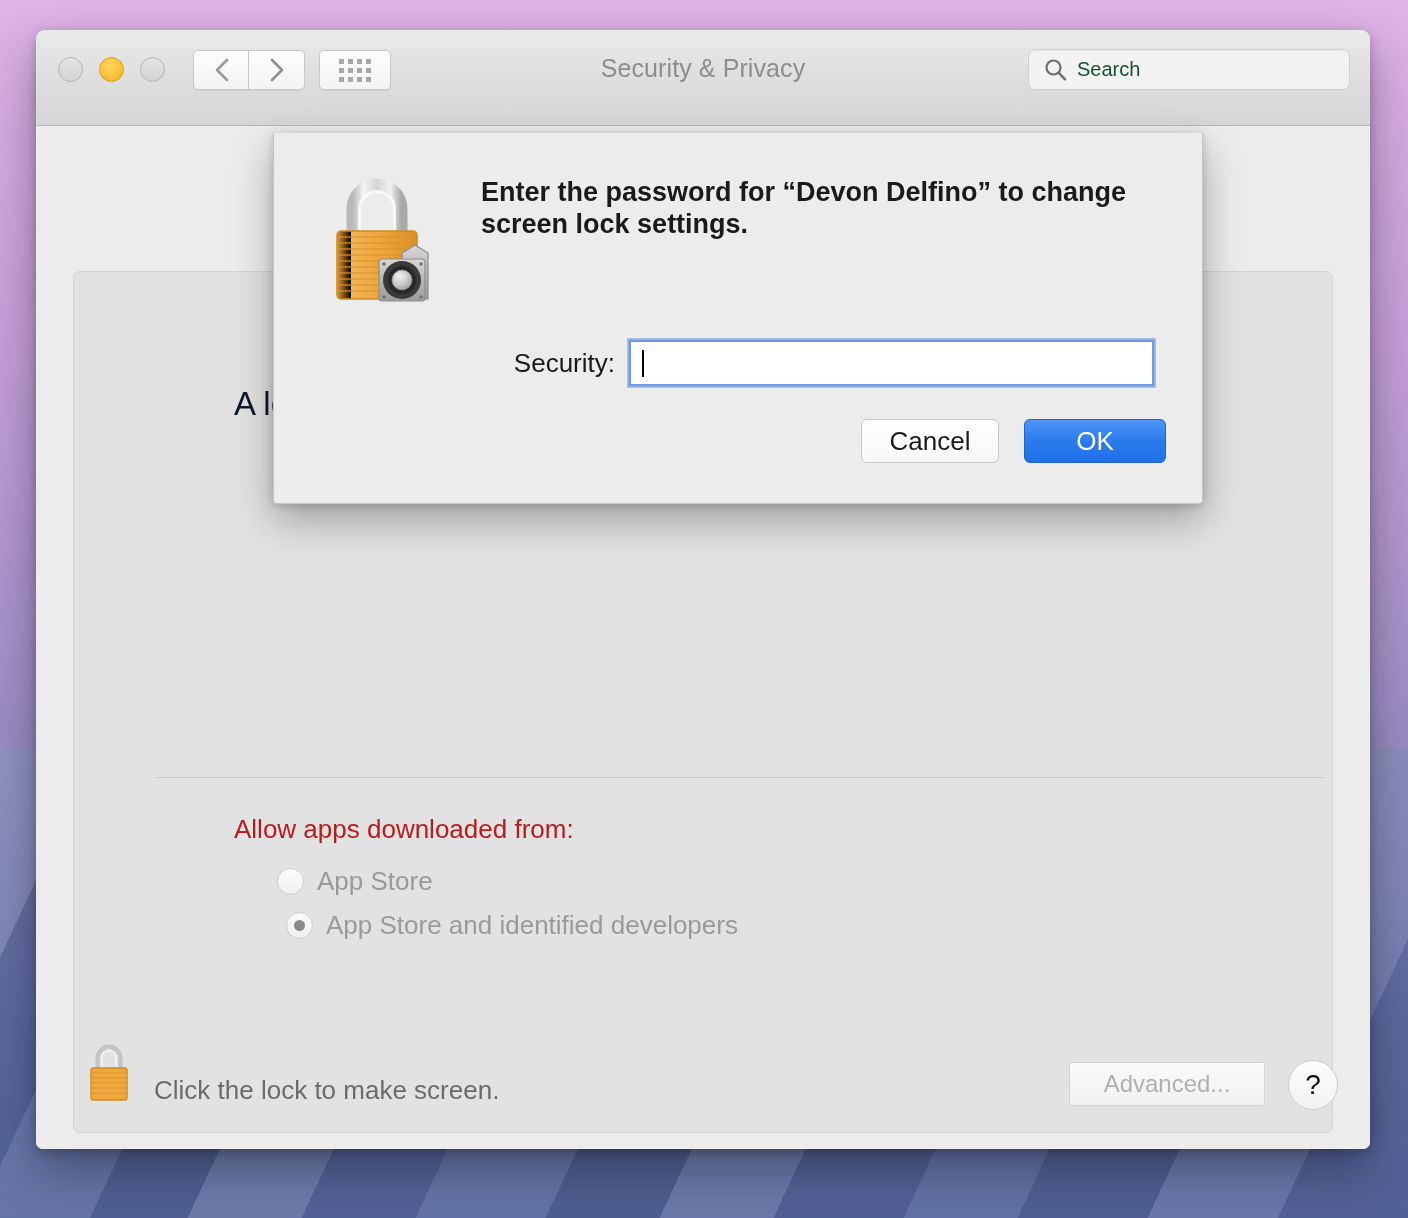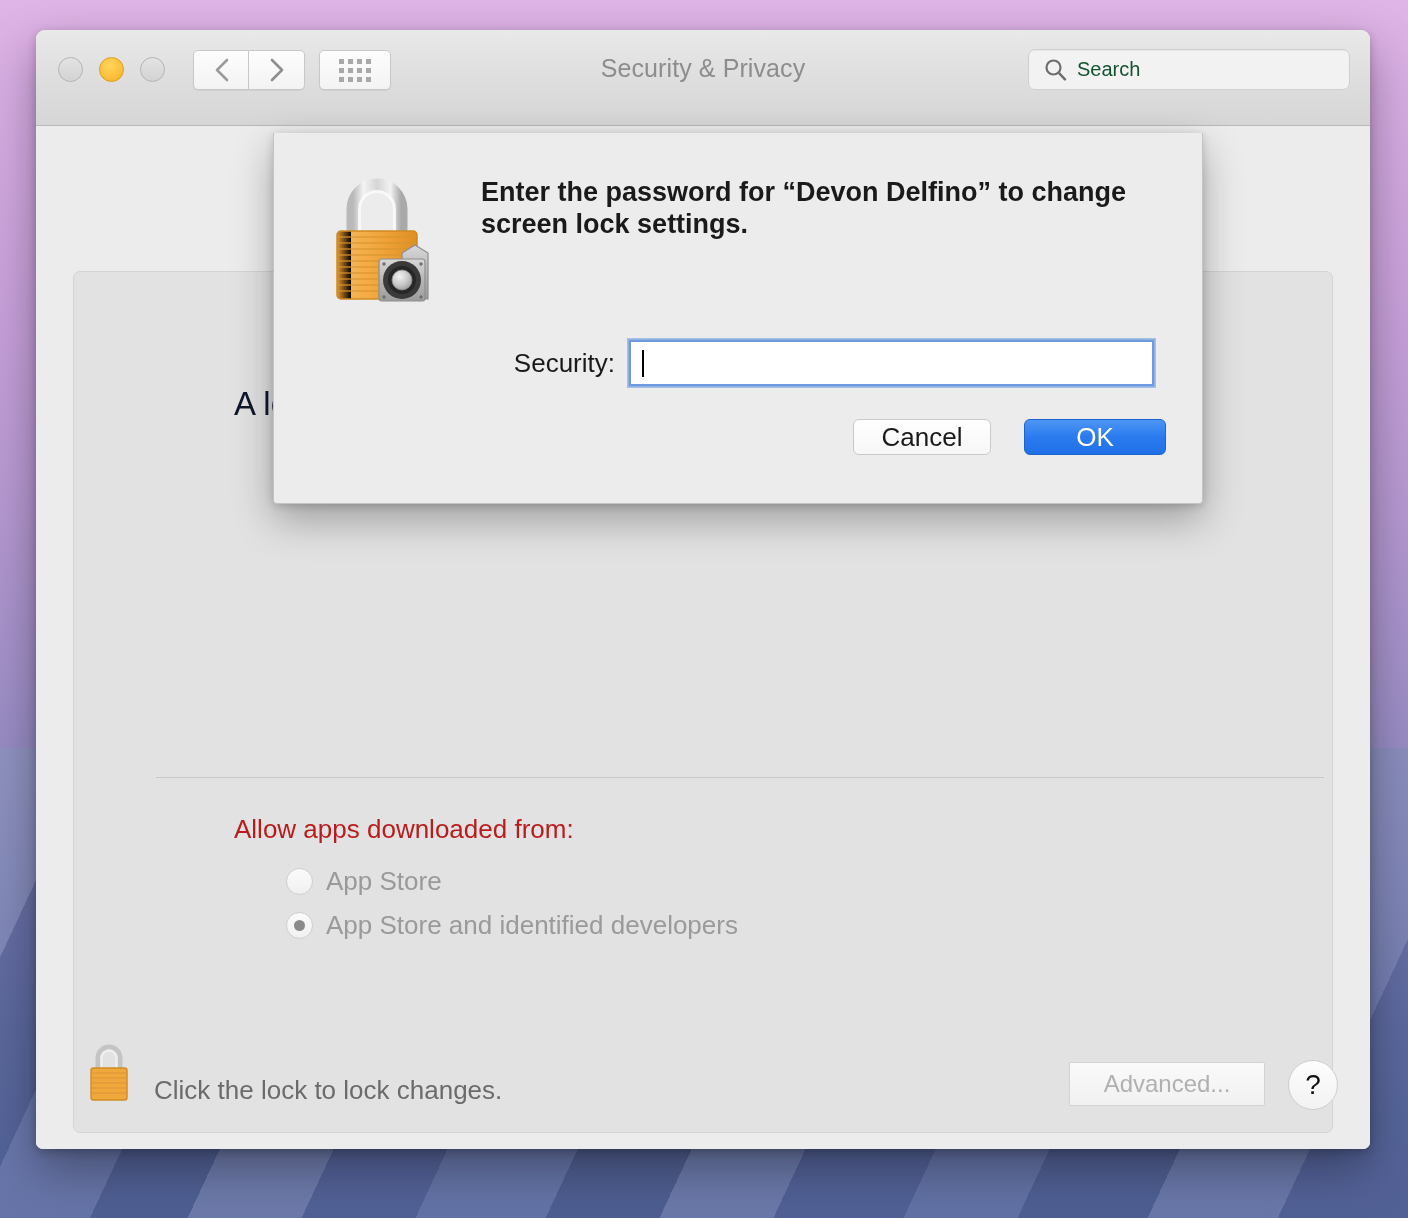--- a/index.html
+++ b/index.html
@@ -185,21 +185,21 @@
     top: 542px;
     font-size: 26px;
     color: #b91c1c;
   }
   .radio-row {
     position: absolute;
     display: flex;
     align-items: center;
     gap: 13px;
   }
-  .radio-row.r1 { left: 212px; top: 594px; }
+  .radio-row.r1 { left: 203px; top: 594px; }
   .radio-row.r2 { left: 212px; top: 638px; }
   .radio {
     width: 27px; height: 27px;
     border-radius: 50%;
     background: linear-gradient(to bottom, #fbfbfb, #f0f0f0);
     border: 1px solid #cecece;
     display: flex; align-items: center; justify-content: center;
     flex: none;
   }
   .radio .inner {
@@ -312,26 +312,25 @@
     display: inline-block;
   }
   #sheet-buttons {
     position: absolute;
     right: 36px;
     top: 286px;
     display: flex;
     gap: 25px;
   }
   .sheet-btn {
-    height: 36px;
+    height: 44px;
     border-radius: 6px;
     font-size: 26px;
     display: flex; align-items: center; justify-content: center;
     padding: 0 26px;
-    margin-left: 8px;
   }
   .sheet-btn.cancel {
     background: linear-gradient(to bottom, #ffffff, #f7f7f7);
     border: 1px solid #c9c9c9;
     color: #1a1a1a;
     min-width: 138px;
   }
   .sheet-btn.ok {
     background: linear-gradient(to bottom, #4d96f5 0%, #2b7bef 50%, #1f6fe8 100%);
     border: 1px solid #1b63cf;
@@ -435,21 +434,21 @@
               <line x1="8" y1="31" x2="42" y2="31"></line>
               <line x1="8" y1="36" x2="42" y2="36"></line>
               <line x1="8" y1="41" x2="42" y2="41"></line>
               <line x1="8" y1="46" x2="42" y2="46"></line>
               <line x1="8" y1="51" x2="42" y2="51"></line>
             </g>
             <rect x="7" y="26" width="36" height="32" rx="2.5" fill="url(#none)" opacity="0"></rect>
           </svg>
         </span>
       </div>
-      <div id="bottom-lock-text">Click the lock to lock changes.</div>
+      <div id="bottom-lock-text">Click the lock to make screen.</div>
 
       <div id="advanced-btn">Advanced...</div>
 
       <div id="help-btn">?</div>
     </div>
 
     <div id="sheet">
 
       <div id="sheet-lock">
         <svg width="115" height="140" viewBox="0 0 115 140">

